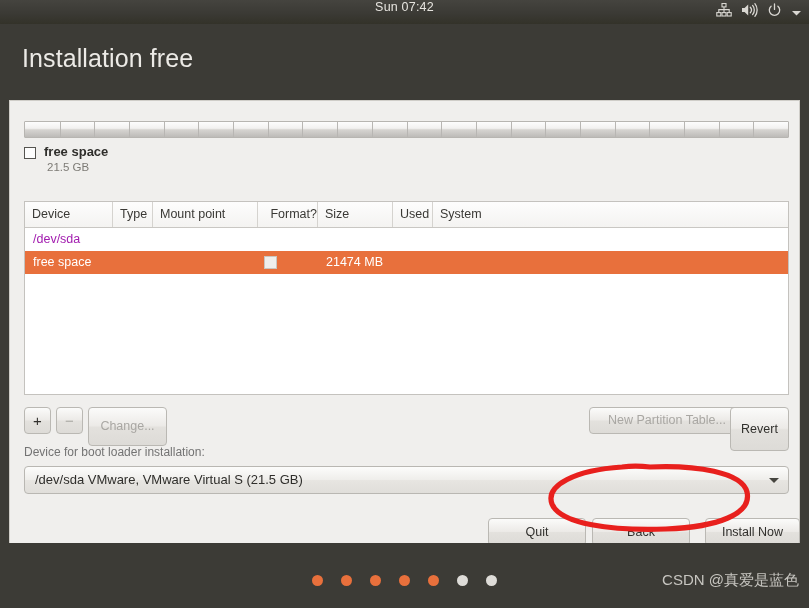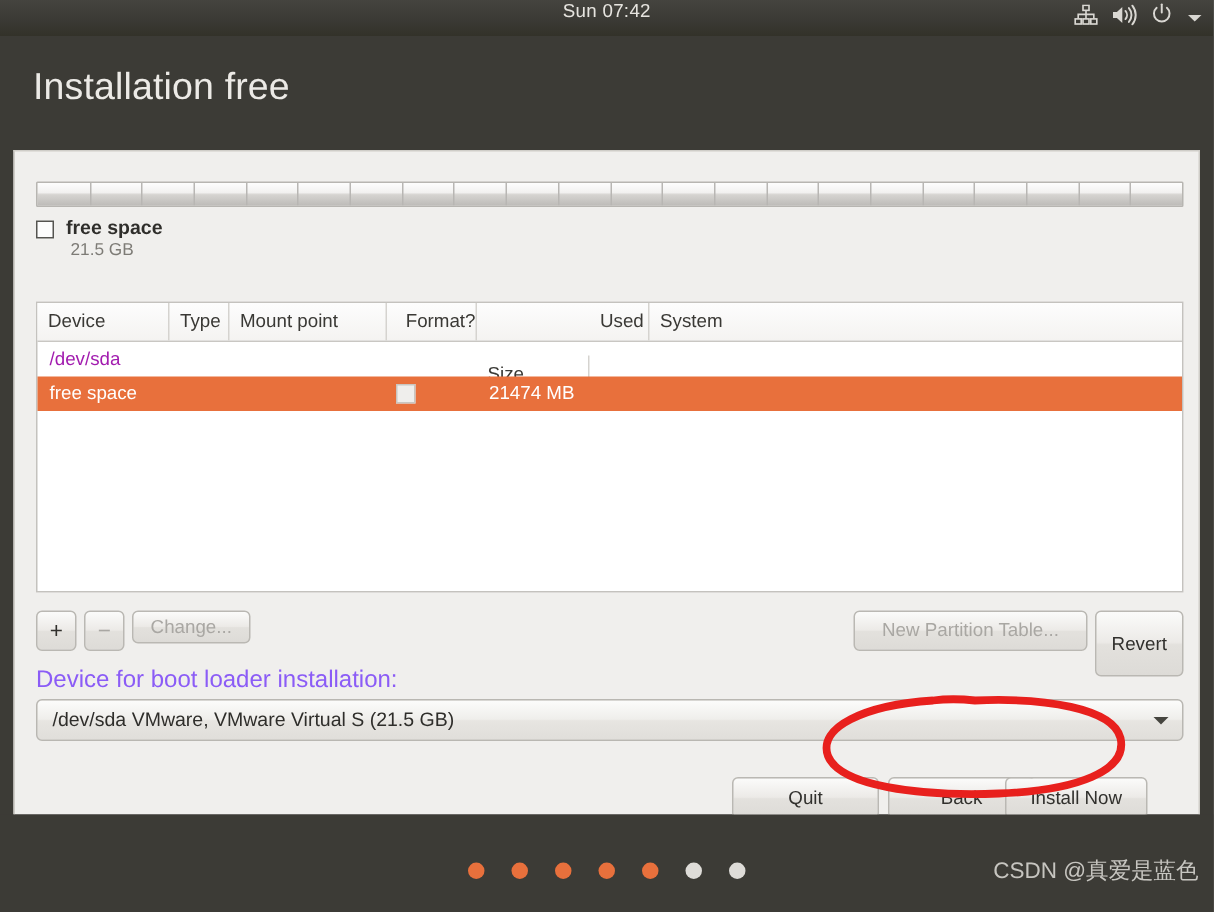--- a/index.html
+++ b/index.html
@@ -178,30 +178,30 @@
     display: flex;
     align-items: center;
     justify-content: center;
     cursor: default;
     white-space: nowrap;
   }
   .btn.disabled { color: #a9a7a3; }
 
   #btn-add      { left: 14px;  top: 306px; width: 27px; height: 27px; font-size: 15px; }
   #btn-remove   { left: 46px;  top: 306px; width: 27px; height: 27px; font-size: 15px; }
-  #btn-change   { left: 78px;  top: 306px; width: 79px; height: 22px; }
-  #btn-newtable { left: 559px; top: 306px; width: 156px; height: 27px; }
+  #btn-change   { left: 78px;  top: 306px; width: 79px; height: 39px; }
+  #btn-newtable { left: 579px; top: 306px; width: 156px; height: 27px; }
   #btn-revert   { left: 720px; top: 306px; width: 59px; height: 44px; }
 
   
   #boot-label {
     position: absolute;
     left: 14px; top: 344px;
-    font-size: 16px;
-    color: #8b5cf6;
+    font-size: 12px;
+    color: #737373;
   }
   #boot-select {
     position: absolute;
     left: 14px; top: 365px;
     width: 765px; height: 28px;
     background: linear-gradient(to bottom, #fcfcfb 0%, #efeeeb 48%, #e7e5e1 52%, #e0dedA 100%);
     border: 1px solid #b9b7b2;
     border-radius: 4px;
   }
   #boot-value {
@@ -216,21 +216,21 @@
     right: 9px; top: 11px;
     width: 0; height: 0;
     border-left: 5px solid transparent;
     border-right: 5px solid transparent;
     border-top: 5px solid #46453f;
   }
 
   
   #btn-quit    { left: 478px; top: 417px; width: 98px; height: 28px; }
   #btn-back    { left: 582px; top: 417px; width: 98px; height: 28px; }
-  #btn-install { left: 660px; top: 417px; width: 95px; height: 28px; }
+  #btn-install { left: 695px; top: 417px; width: 95px; height: 28px; }
 
   
   #annotation {
     position: absolute;
     left: 536px; top: 360px;
     width: 208px; height: 74px;
     pointer-events: none;
   }
 
   
@@ -333,21 +333,21 @@
         <div id="legend-name">free space</div>
         <div id="legend-size">21.5 GB</div>
       </div>
 
       <div id="table-wrap">
         <div id="thead">
             <div class="th" style="left: 0px; width: 88px;">Device</div>
             <div class="th" style="left: 88px; width: 40px;">Type</div>
             <div class="th" style="left: 128px; width: 105px;">Mount point</div>
             <div class="th" style="left: 233px; width: 60px; text-align: right;">Format?</div>
-            <div class="th" style="left: 293px; width: 75px; margin-top: 35px;">Size</div>
+            <div class="th" style="left: 293px; width: 75px;">Size</div>
             <div class="th" style="left: 368px; width: 40px;">Used</div>
             <div class="th last" style="left: 408px; width: 355px;">System</div>
           </div>
         <div id="tbody">
             <div class="trow device">
               <span class="cell" style="left: 0px;">/dev/sda</span>
             </div>
             <div class="trow selected">
               <span class="cell" style="left: 0px;">free space</span>
               <span class="rowcheck" style="left: 239px;"></span>

